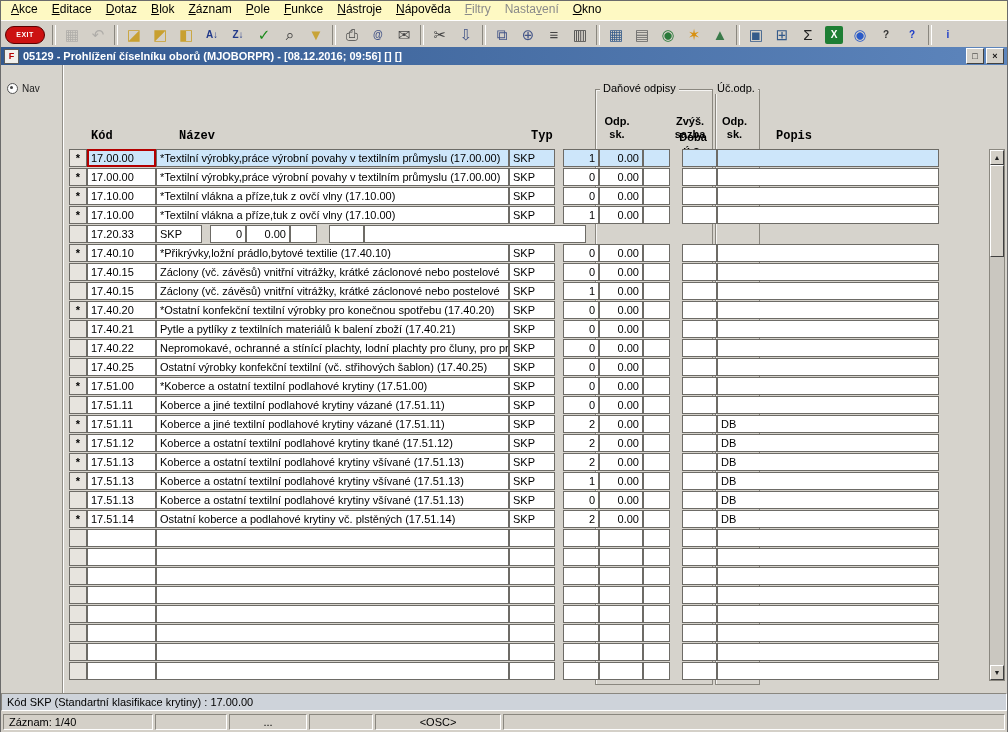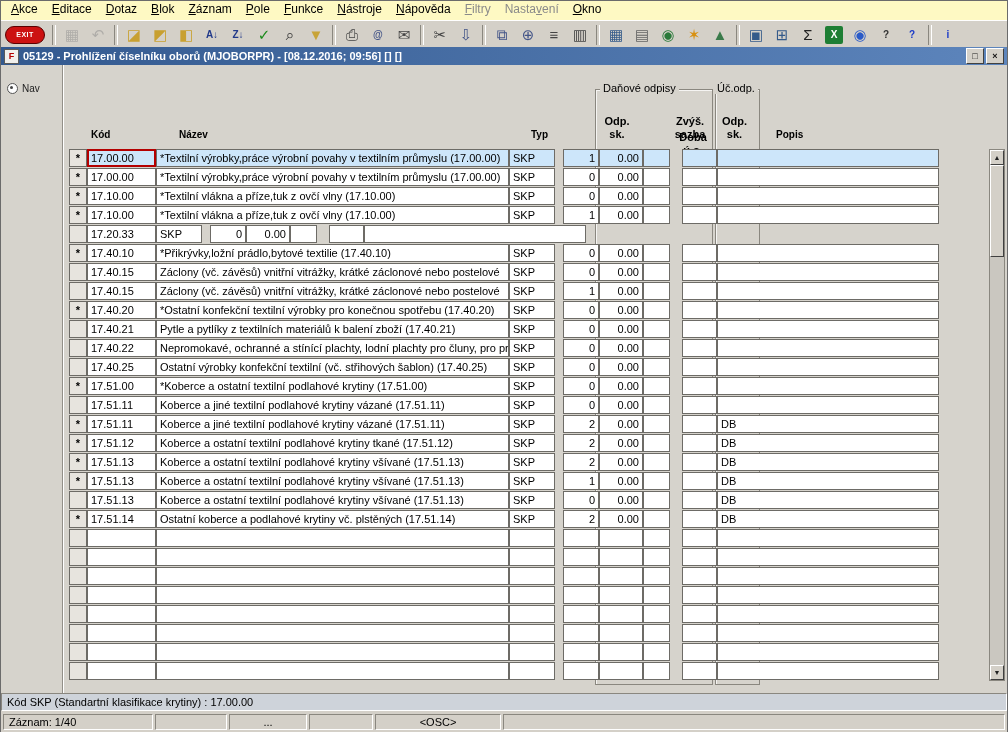--- a/index.html
+++ b/index.html
@@ -40,21 +40,21 @@
   .content{position:absolute;top:64px;left:0;right:0;height:628px;background:#d6d3cc;}
   .nav-strip{position:absolute;left:0;top:0;width:61px;height:100%;border-right:1px solid #928f88;
              box-shadow:1px 0 0 #fff;}
   .nav{position:absolute;left:6px;top:18px;display:flex;align-items:center;gap:4px;font-size:10px;color:#222;}
   .nav-dot{width:9px;height:9px;border:1px solid #555;border-radius:50%;background:#fdfdfd;position:relative;}
   .nav-dot::after{content:"";position:absolute;left:2px;top:2px;width:3px;height:3px;border-radius:50%;background:#444;}
 
   
   .groupbox{position:absolute;border:1px solid #8a877f;box-shadow:inset 1px 1px 0 rgba(255,255,255,.75);}
   .grouplabel{position:absolute;font-size:11px;background:#d6d3cc;padding:0 3px;white-space:nowrap;}
-  .colhead{position:absolute;font-size:10px;font-weight:bold;white-space:nowrap;}
+  .colhead{position:absolute;font-size:12px;font-weight:bold;white-space:nowrap;font-family:Liberation Mono, monospace;}
   .colhead2{position:absolute;font-size:11px;font-weight:bold;line-height:13px;text-align:center;}
 
   
   .rows{position:absolute;left:68px;top:84px;width:920px;}
   .grow{display:flex;height:19px;align-items:flex-start;}
   .cell{box-sizing:border-box;height:18px;border:1px solid #6d6b66;background:#fff;
         font-size:11px;line-height:16px;padding:0 3px;overflow:hidden;white-space:nowrap;}
   .c-ast{width:18px;background:#e7e4de;text-align:center;font-weight:bold;padding:0;}
   .c-kod{width:69px;}
   .c-nazev{width:353px;}

